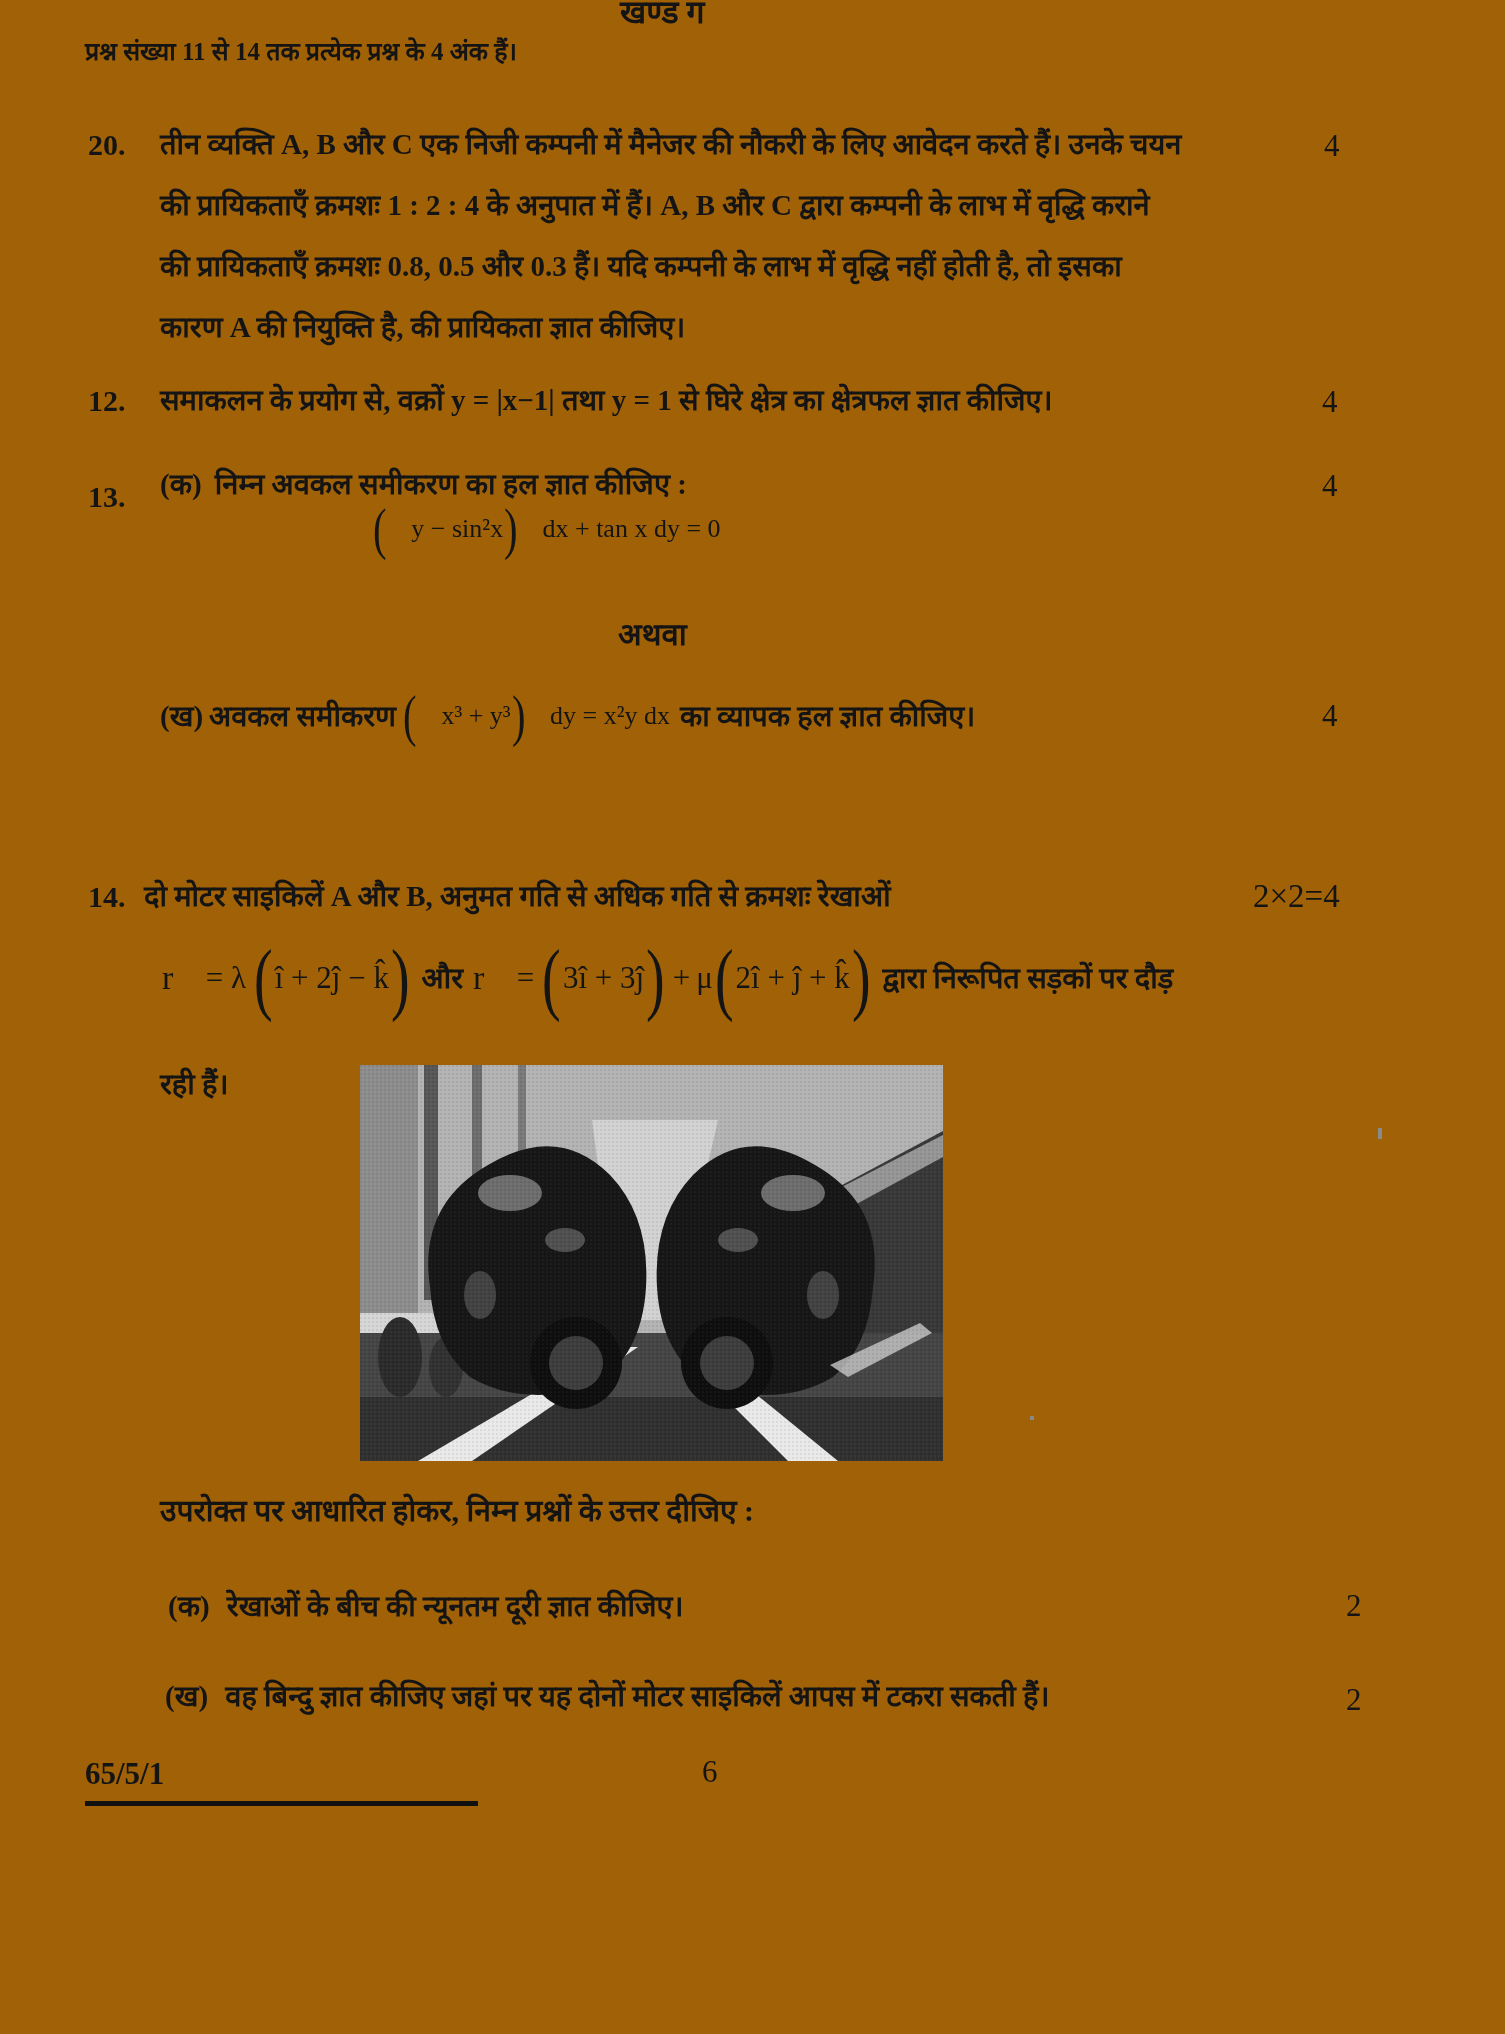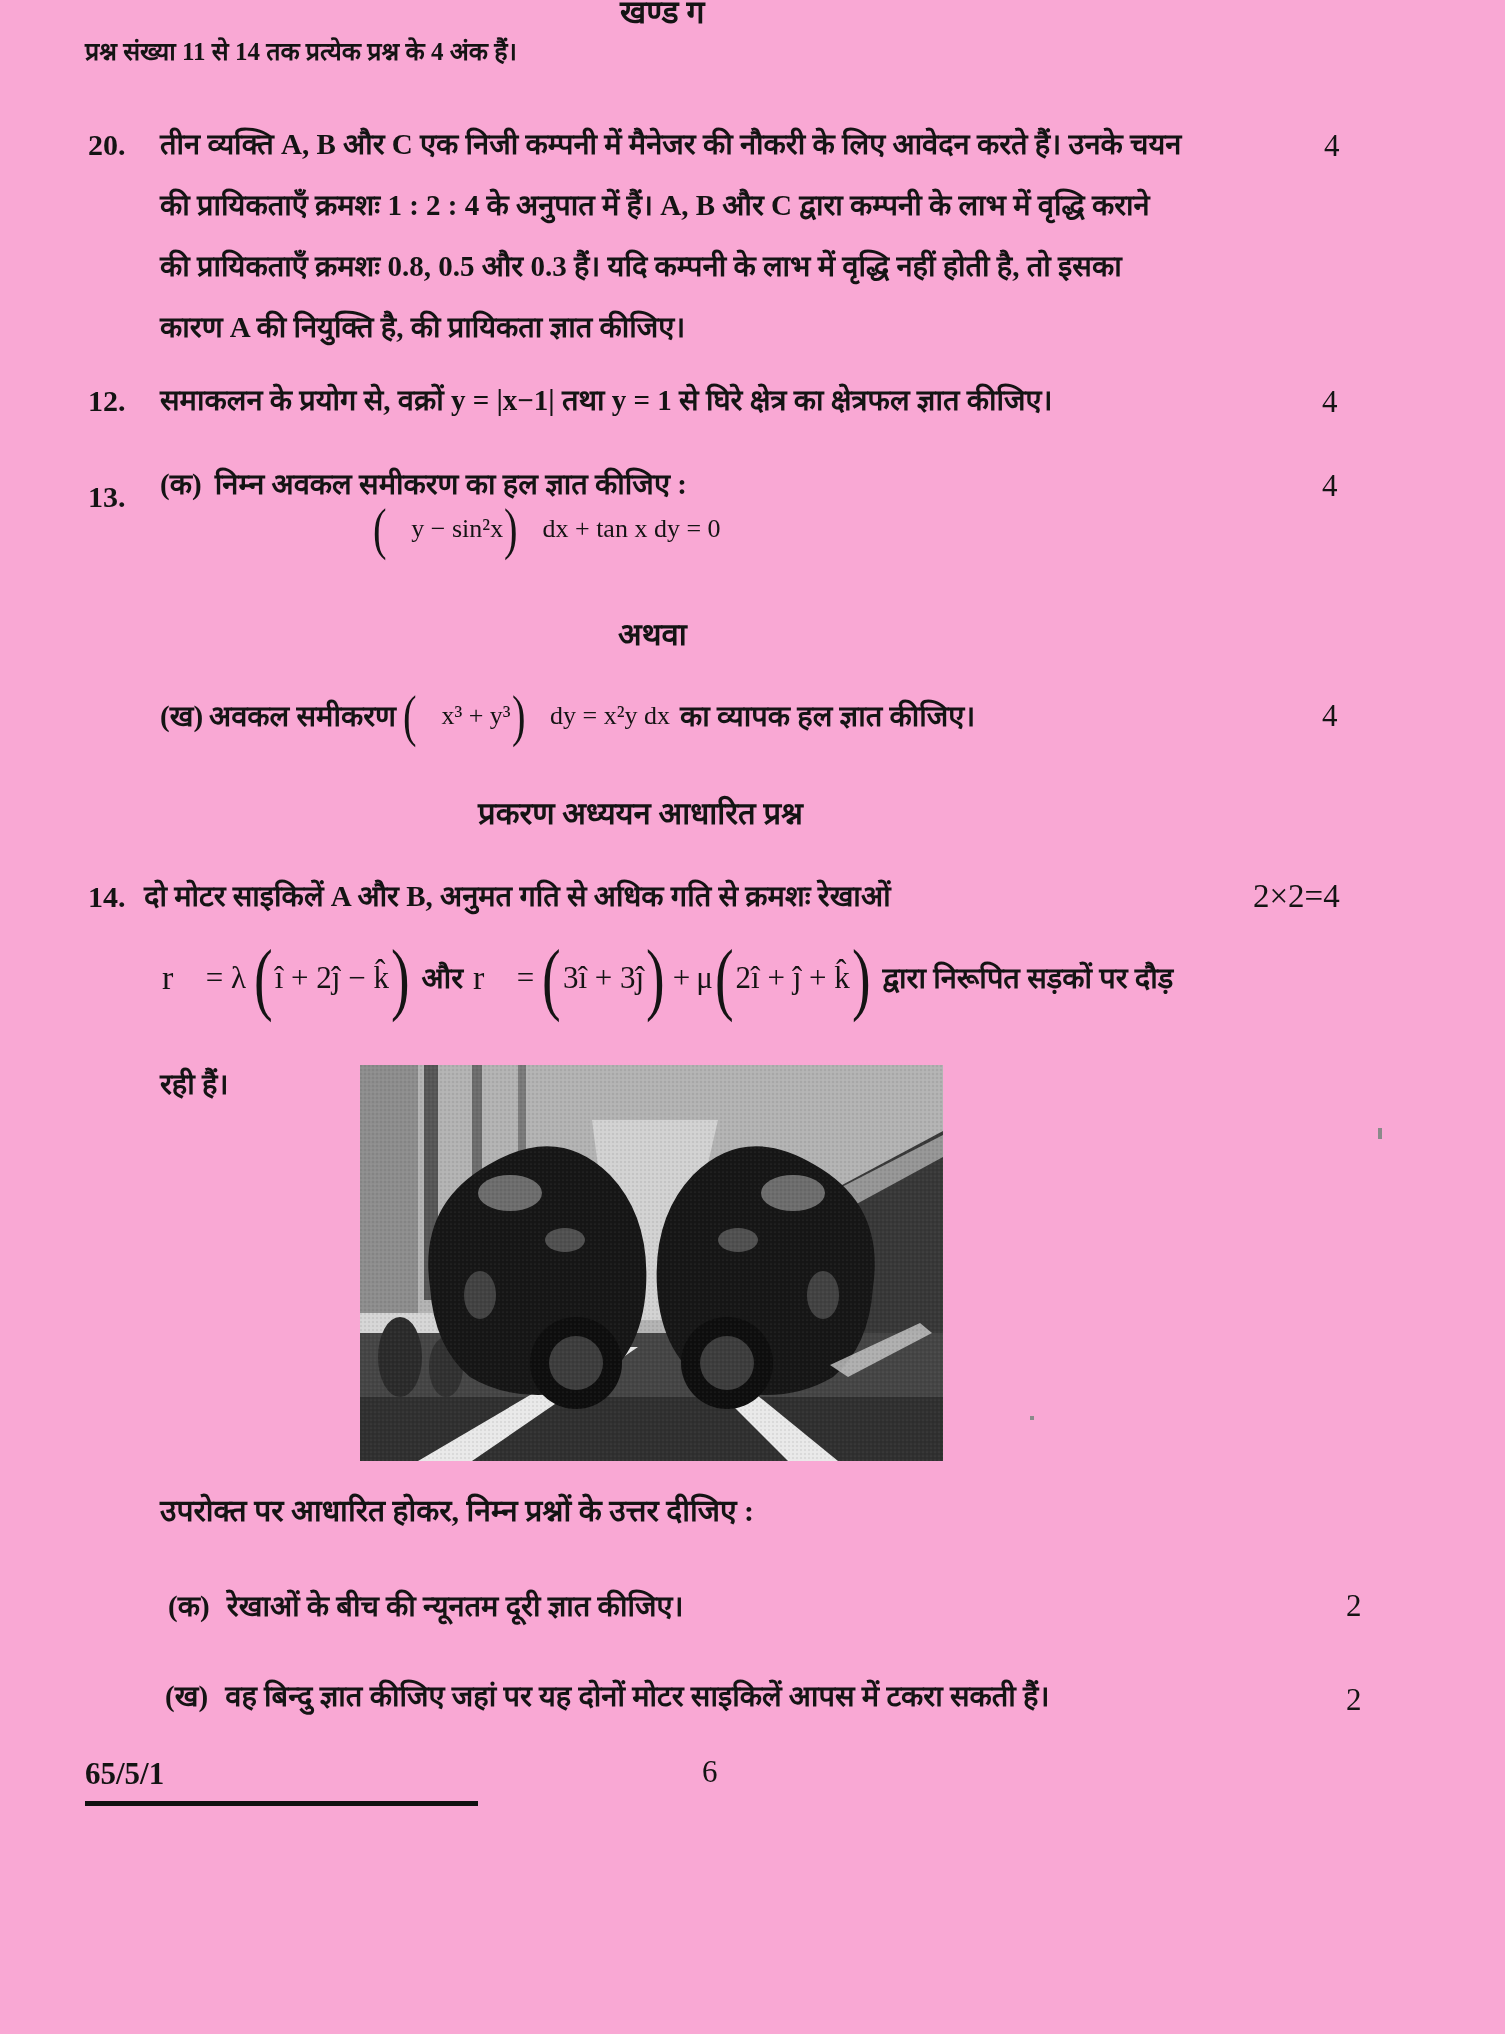--- a/index.html
+++ b/index.html
@@ -1,20 +1,20 @@
 <!DOCTYPE html>
 <html><head>
 <meta charset="utf-8">
 <style>
   html,body { margin:0; padding:0; background:#e9e9e9; }
   .page {
     position:relative;
     width:1505px; height:2034px;
     margin:0 auto;
-    background:#f9a8d4;
+    background:#a16207;
     overflow:hidden;
     font-family:"Liberation Serif","DejaVu Serif",serif;
     color:#141414;
   }
   .abs { position:absolute; }
   .dev { font-weight:600; font-size:29px; line-height:1.25; }
   .bold { font-weight:700; }
   .qnum { font-weight:700; font-size:30px; }
   .marks { font-size:31px; font-weight:500; }
   .qlines div { height:61px; white-space:nowrap; }
@@ -76,21 +76,20 @@
     <span class="dev">(ख)</span>
     <span class="dev gap6">अवकल समीकरण</span>
     <span class="bigparen">(</span>
     <span class="eqtxt">x³ + y³</span>
     <span class="bigparen">)</span>
     <span class="eqtxt">dy  =  x²y dx</span>
     <span class="dev gap10">का व्यापक हल ज्ञात कीजिए।</span>
   </div>
   <div class="abs marks" style="top:698px; left:1322px;">4</div>
 
-  <div class="abs dev bold" style="top:795px; left:478px; font-size:31px;">प्रकरण अध्ययन आधारित प्रश्न</div>
 
   <div class="abs qnum" style="top:880px; left:88px;">14.</div>
   <div class="abs dev" style="top:878px; left:144px; white-space:nowrap;">दो मोटर साइकिलें A और B, अनुमत गति से अधिक गति से क्रमशः रेखाओं</div>
   <div class="abs marks" style="top:878px; left:1253px; font-size:33px;">2×2=4</div>
 
   <div class="abs eqrow" style="top:930px; left:162px; height:96px;">
     <span class="vec" style="font-size:34px;">r⃗</span>
     <span class="vec gap6">= λ</span>
     <span class="bigparen xl">(</span>
     <span class="vec">î + 2ĵ − k̂</span>

